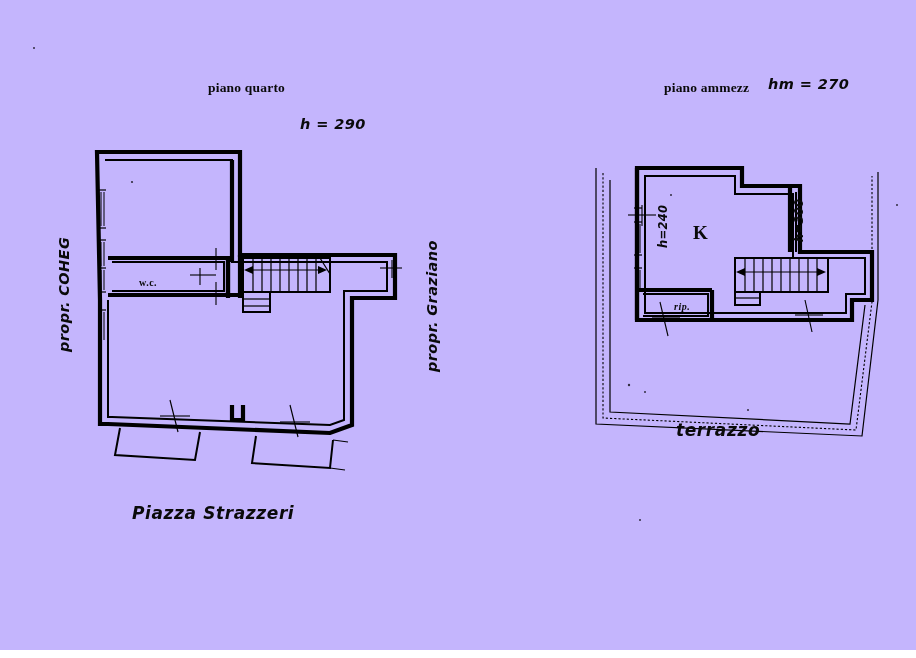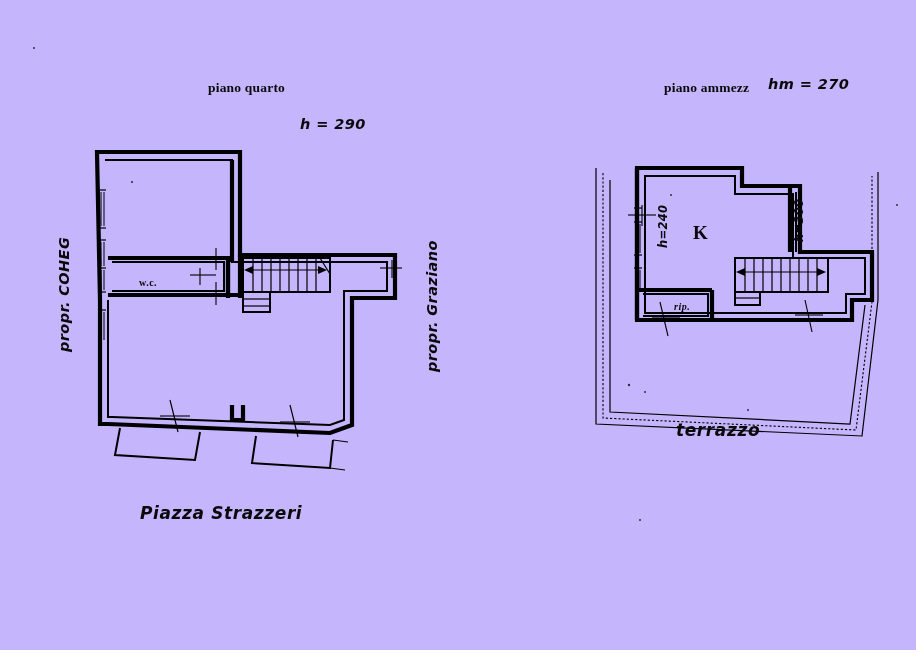--- a/index.html
+++ b/index.html
@@ -320,21 +320,21 @@
 
   <div class="lbl title-print" style="left:664px; top:80px;">piano ammezz</div>
   <div class="lbl hand hand-mid" style="left:768px; top:76px;">hm = 270</div>
 
   <div class="lbl hand hand-mid rot-left" style="left:56px; top:352px;">propr. COHEG</div>
 
   <div class="lbl hand hand-mid rot-left" style="left:424px; top:372px;">propr. Graziano</div>
 
   <div class="lbl room-serif" style="left:139px; top:277px;">w.c.</div>
 
-  <div class="lbl hand hand-big" style="left:140px; top:503px;font-style:italic;">Piazza Strazzeri</div>
+  <div class="lbl hand hand-big" style="left:132px; top:503px;font-style:italic;">Piazza Strazzeri</div>
 
   <div class="lbl room-K" style="left:693px; top:222px;">K</div>
 
   <div class="lbl room-serif" style="left:674px; top:301px;font-style:italic;">rip.</div>
 
   <div class="lbl hand hand-big" style="left:676px; top:388px;margin-top:32px;">terrazzo</div>
 
   <div class="lbl hand hand-sm rot-left" style="left:656px; top:248px;">h=240</div>
 
   <div class="lbl hand hand-sm rot-left" style="left:792px; top:242px;">h=300</div>

